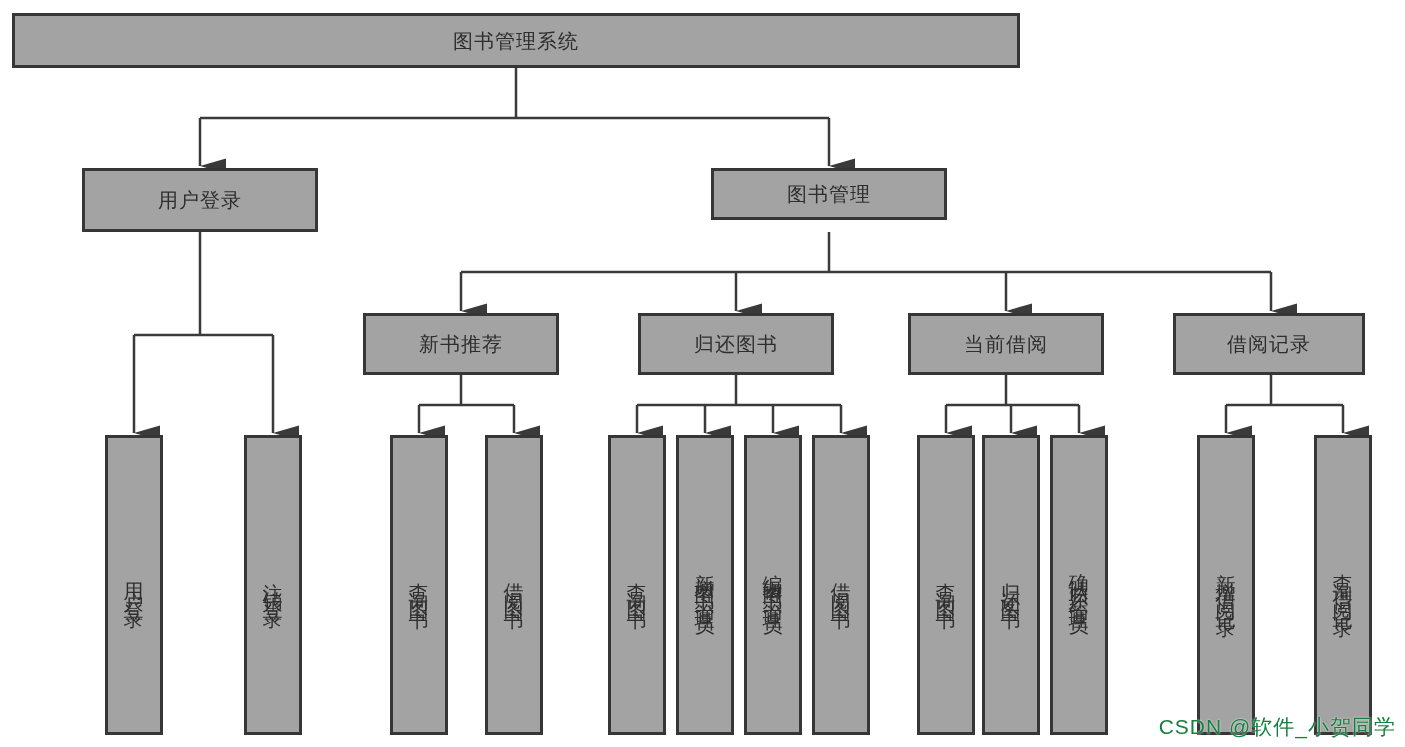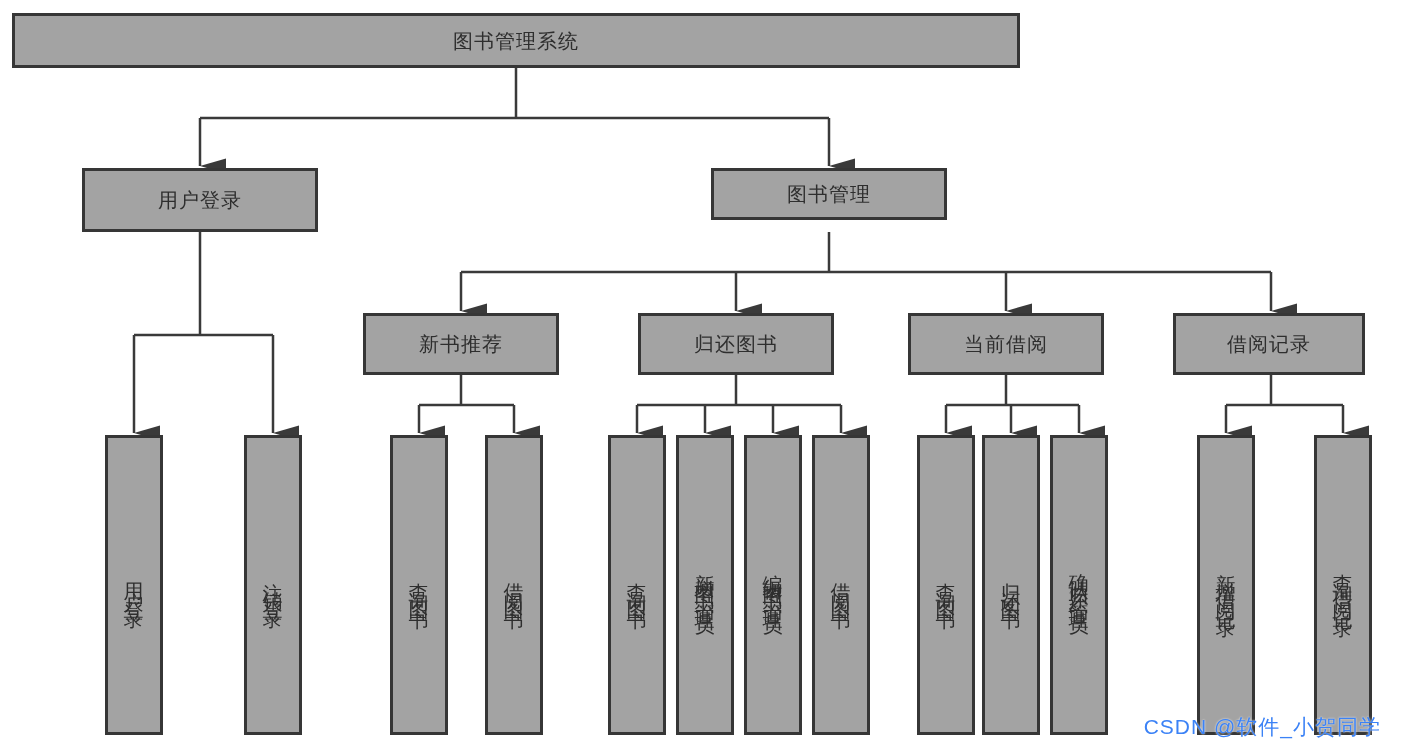--- a/index.html
+++ b/index.html
@@ -15,22 +15,22 @@
     display:flex;align-items:center;justify-content:center;
     font-size:20px;line-height:1;
   }
   .node.h{letter-spacing:1px;}
   .node.v{
     writing-mode:vertical-rl;letter-spacing:9px;
     font-size:20px;padding:6px 0;
   }
   .node.v.long{letter-spacing:6px;}
   #watermark{
-    position:absolute;right:24px;bottom:6px;z-index:2;
-    font-size:21px;color:#3b82f6;letter-spacing:1px;
+    position:absolute;right:9px;bottom:6px;z-index:2;
+    font-size:21px;color:#15803d;letter-spacing:1px;
     text-shadow:0 0 2px #ffffff;
   }
 </style>
 </head>
 <body>
 
 <svg id="connectors" width="1405" height="747" viewBox="0 0 1405 747">
   <defs>
     <marker id="arw" markerUnits="userSpaceOnUse" markerWidth="16" markerHeight="27" refX="8" refY="26" orient="auto-start-reverse">
       <polygon points="0.5,0 15.5,0 8,26" fill="#3a3a3a"></polygon>

